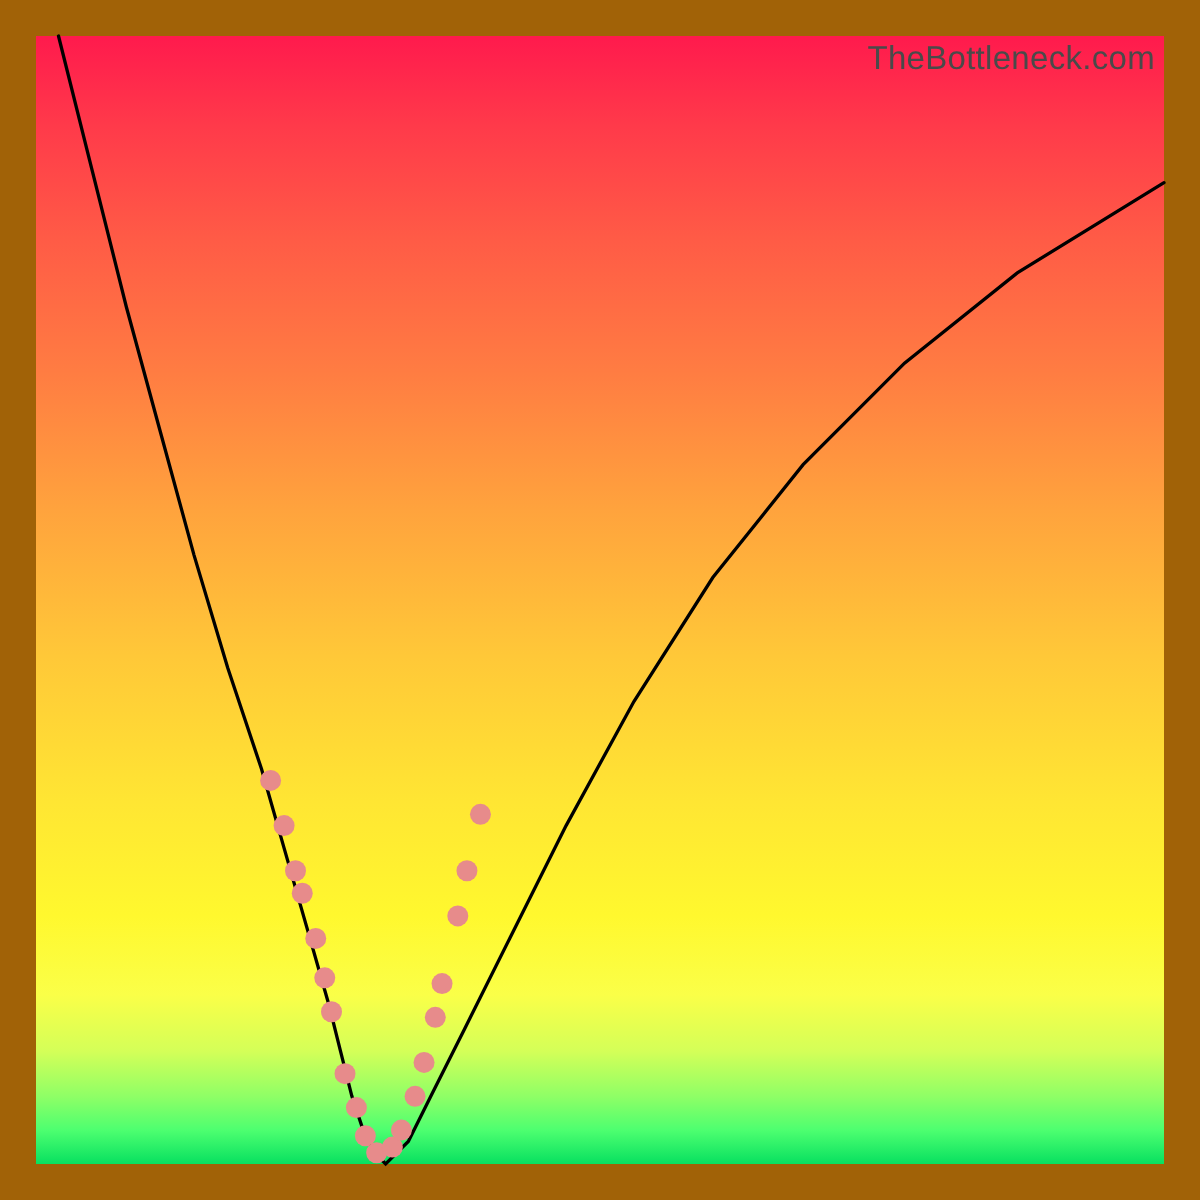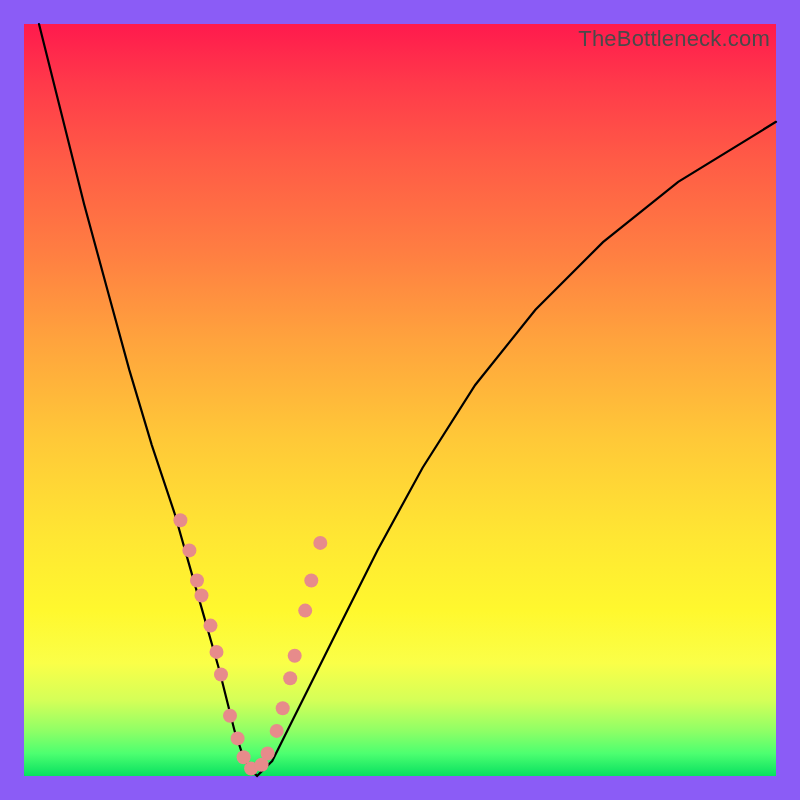--- a/index.html
+++ b/index.html
@@ -8,21 +8,21 @@
     width: 800px;
     height: 800px;
     overflow: hidden;
     font-family: Arial, Helvetica, sans-serif;
     background: #000;
   }
   .frame {
     position: relative;
     width: 800px;
     height: 800px;
-    background: #8b5cf6;
+    background: #a16207;
   }
   .plot-area {
     position: absolute;
     left: 24px;
     top: 24px;
     width: 752px;
     height: 752px;
     
     background: linear-gradient(
       to bottom,

